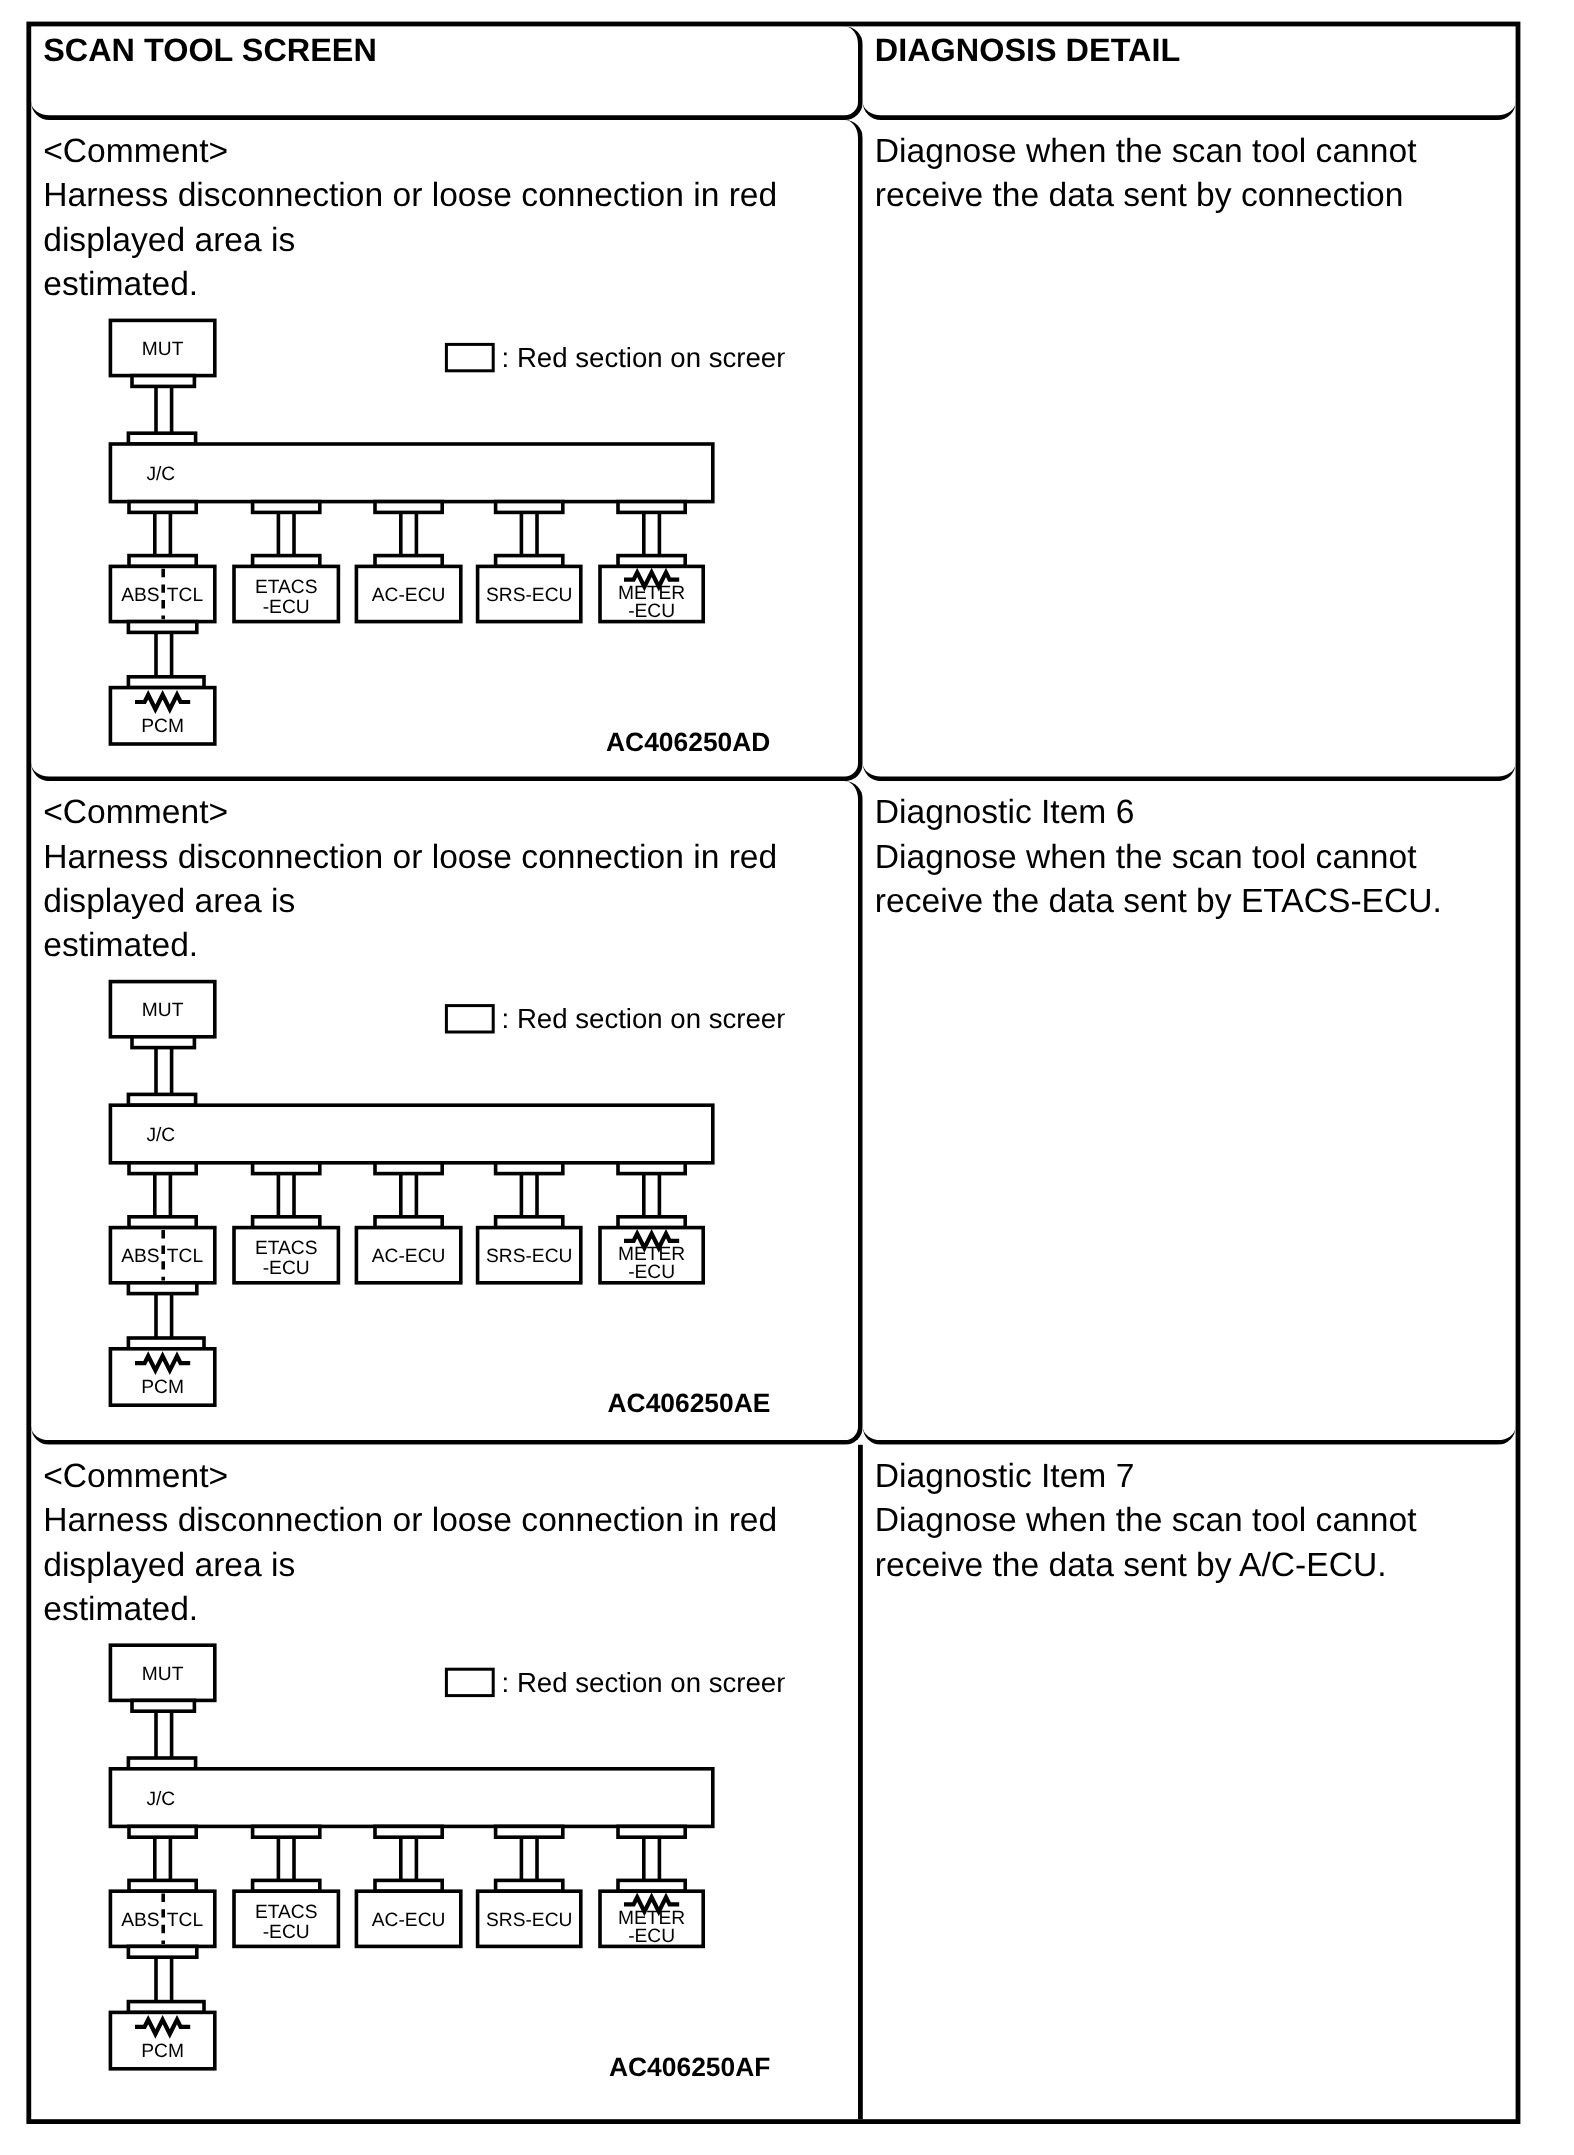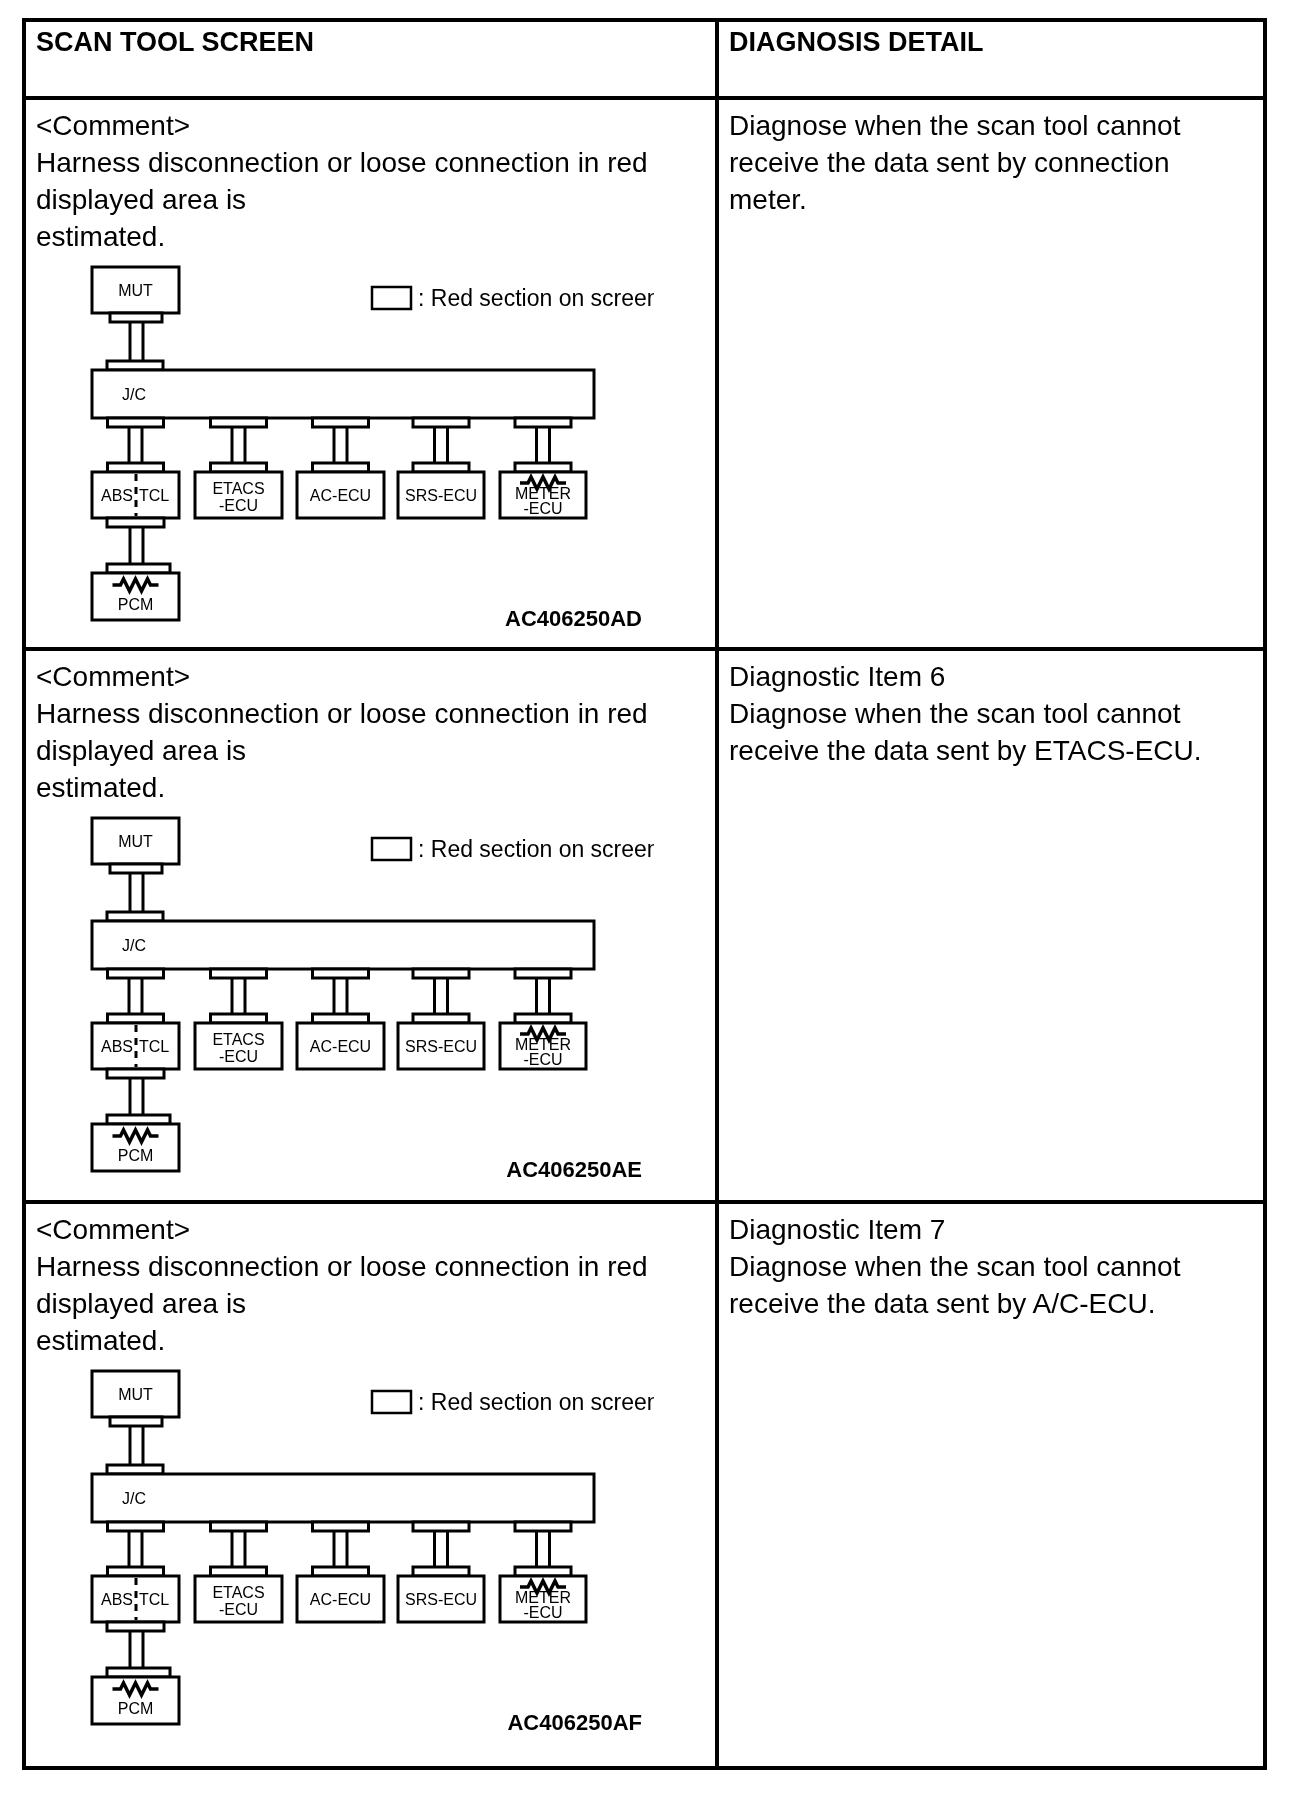--- a/index.html
+++ b/index.html
@@ -7,21 +7,21 @@
   .doc{
     position:absolute;left:22px;top:18px;width:1245px;height:1752px;
     border:4px solid #000;box-sizing:border-box;
     display:grid;
     grid-template-columns:693px 1fr;
     grid-template-rows:78px 551px 553px 1fr;
     background:#fff;
   }
   .cell{box-sizing:border-box;overflow:hidden;}
   .cell.left{border-right:4px solid #000;}
-  .cell.hb{border-bottom:4px solid #000;}
+  .cell.hb{border-bottom:4px solid #000;border-radius:15px;}
   .th{font-size:27px;font-weight:bold;padding:5px 0 0 10px;letter-spacing:0;}
   .txt{font-size:28px;line-height:37px;padding:7px 0 0 10px;}
   .txt div{white-space:nowrap;}
   .diagram{display:block;margin:-6px 0 0 48px;}
   
   .diagram rect.box{fill:#ffffff;stroke:#000;stroke-width:3;}
   .diagram rect.thin{fill:#ffffff;stroke:#000;stroke-width:2.5;}
   .diagram line.wire{stroke:#000;stroke-width:3;}
   .diagram line.dashed{stroke:#000;stroke-width:3;stroke-dasharray:7 6;}
   .diagram polyline.wavy{fill:none;stroke:#000;stroke-width:3.5;}
@@ -130,21 +130,20 @@
         <polyline class="wavy" points="38.5,336 46.5,336 49.5,330 55.5,342 61.5,330 67.5,342 73.5,330 76.5,336 84.5,336"></polyline>
         <text class="lbl" x="61.5" y="361" text-anchor="middle">PCM</text>
       </g>
       <text class="code" x="568" y="377" text-anchor="end">AC406250AD</text>
     </svg>
   </div>
   <div class="cell hb">
     <div class="txt">
       <div>Diagnose when the scan tool cannot</div>
       <div>receive the data sent by connection</div>
-      <div>meter.</div>
     </div>
   </div>
 
   <div class="cell left hb">
     <div class="txt">
       <div>&lt;Comment&gt;</div>
       <div>Harness disconnection or loose connection in red</div>
       <div>displayed area is</div>
       <div>estimated.</div>
     </div>

